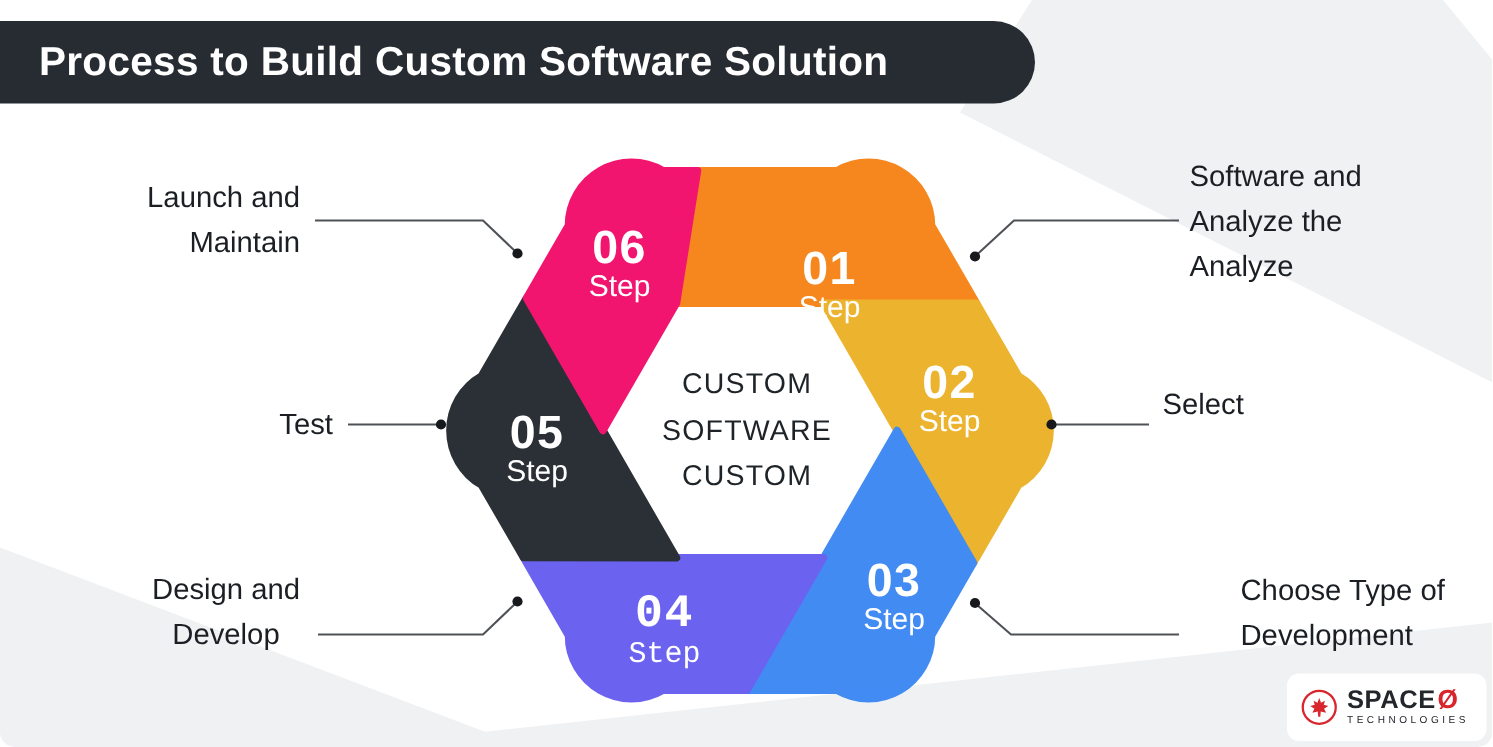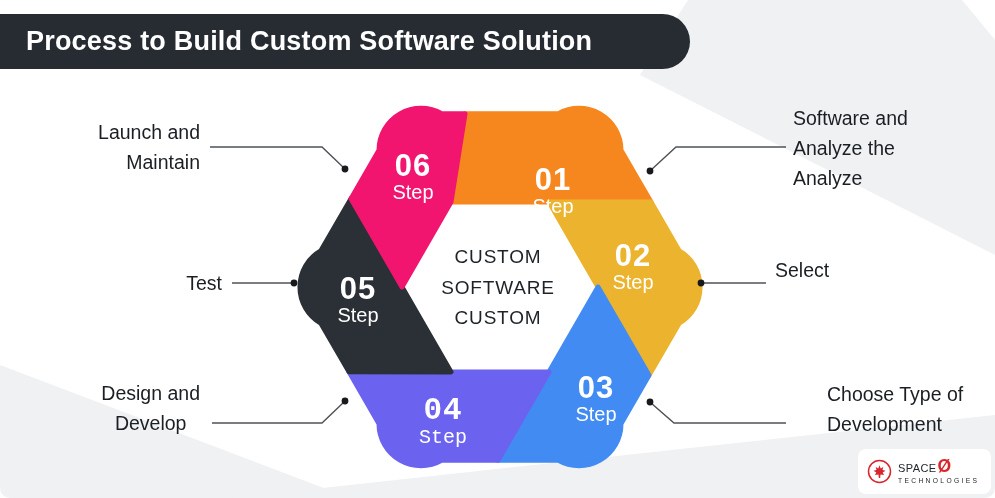--- a/index.html
+++ b/index.html
@@ -67,21 +67,21 @@
   
   .logo-box{
     position:absolute;left:858px;top:449px;
     width:133px;height:45px;box-sizing:border-box;
     background:#ffffff;border-radius:8px;
     display:flex;align-items:center;padding-left:9px;
   }
   .logo-leaf{flex:0 0 auto;margin-right:6px;}
   .logo-text{display:flex;flex-direction:column;line-height:1;}
   .logo-brand-row{display:flex;align-items:baseline;}
-  .logo-brand{font-size:11px;font-weight:400;letter-spacing:0.4px;color:#23272C;}
+  .logo-brand{font-size:17px;font-weight:700;letter-spacing:0.4px;color:#23272C;}
   .logo-o{font-size:17.5px;font-weight:800;color:#D9252C;margin-left:1px;}
   .logo-sub{font-size:6.7px;font-weight:500;letter-spacing:2.35px;color:#23272C;margin-top:2.5px;}
 </style>
 </head>
 <body>
 
 <div id="canvas">
 
   <svg class="diagram-layer" width="995" height="498" viewBox="0 0 995 498">
 

